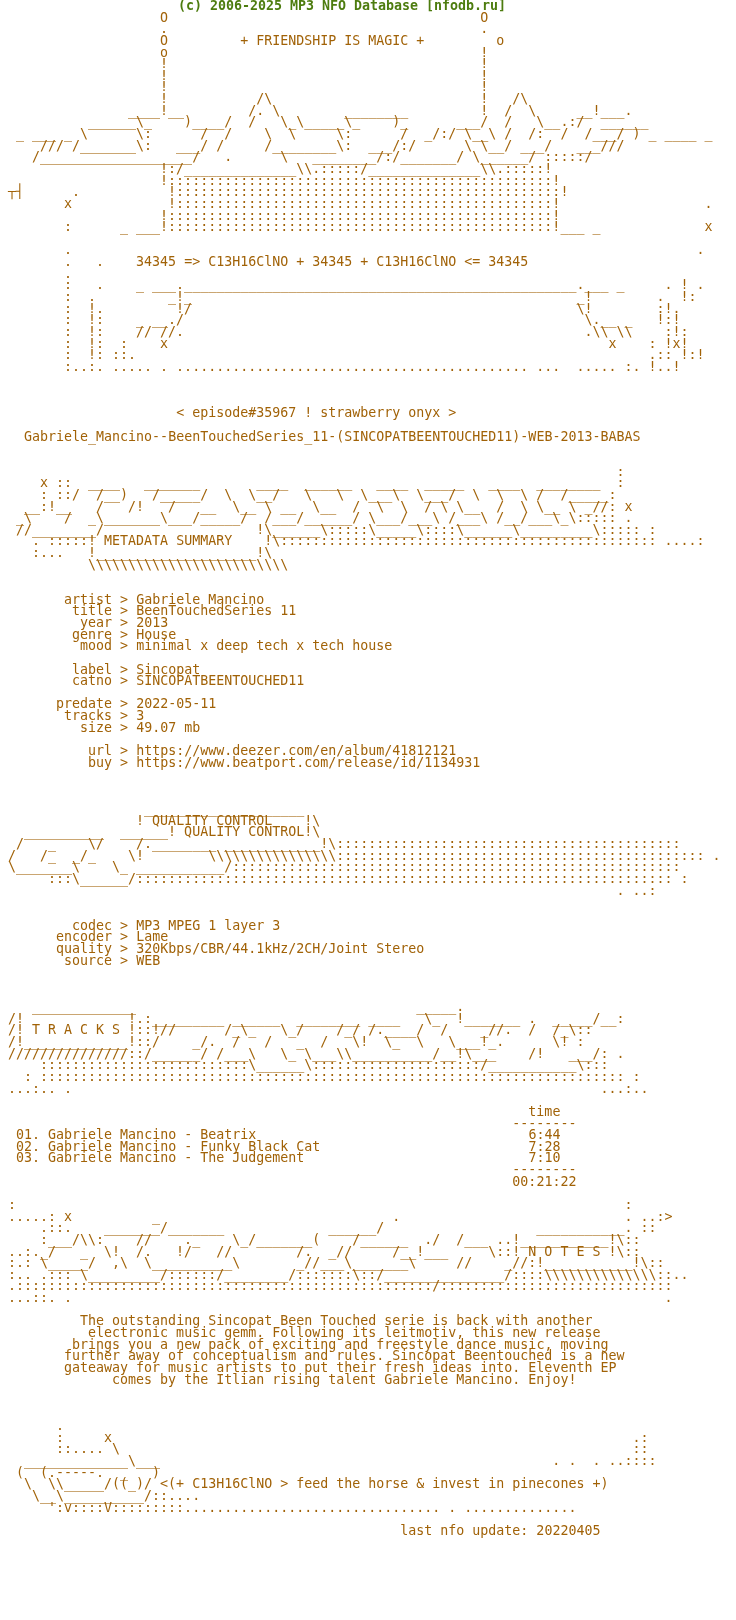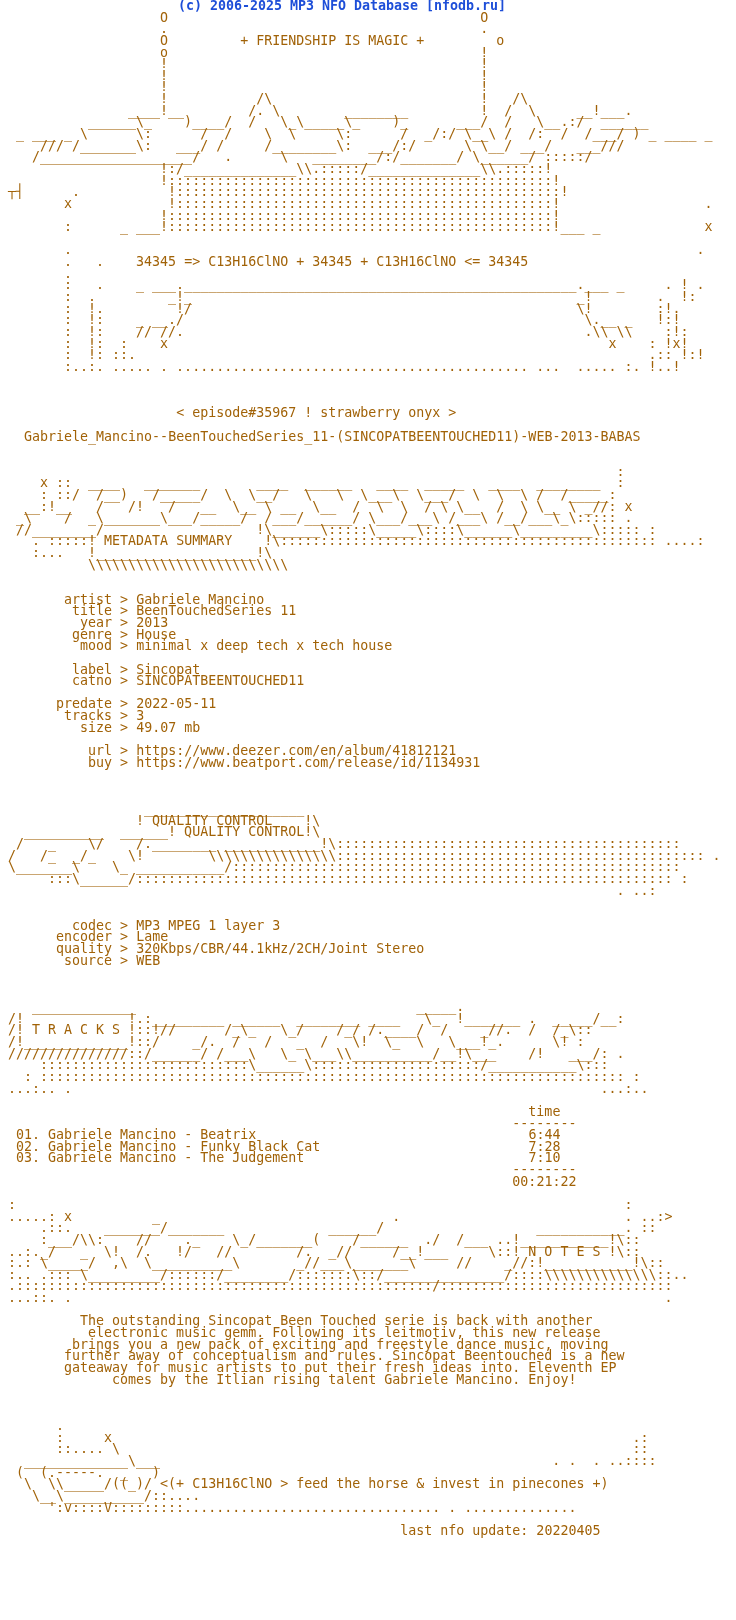--- a/index.html
+++ b/index.html
@@ -5,21 +5,21 @@
   html, body { margin: 0; padding: 0; background: #ffffff; }
   body { width: 736px; height: 1620px; overflow: hidden; position: relative; }
   .nfo {
     position: absolute; left: 0; top: 0;
     font-family: "DejaVu Sans Mono", "Liberation Mono", monospace;
     font-size: 13.3px; line-height: 11.65px; letter-spacing: 0;
     color: #a16207; white-space: pre; margin: 0;
   }
   .copy { position: absolute; top: 0; left: 0; width: 684px; text-align: center;
     font-family: "DejaVu Sans Mono", monospace; font-size: 13.3px; line-height: 12px;
-    color: #1d4ed8; font-weight: bold; white-space: pre; }
+    color: #4d7c0f; font-weight: bold; white-space: pre; }
   .line { display: block; height: 11.65px; }
 </style>
 </head>
 <body>
 
 <div class="copy">(c) 2006-2025 MP3 NFO Database [nfodb.ru]</div>
 
 <pre class="nfo"><span class="line"> </span><span class="line">                    O                                       O</span><span class="line">                    .                                       .</span><span class="line">                    O         <span>+ FRIENDSHIP IS MAGIC +</span>         o</span><span class="line">                    o                                       !</span><span class="line">                    !                                       !</span><span class="line">                    !                                       !</span><span class="line">                    !                                       !</span><span class="line">                    !           /\                          !   /\</span><span class="line">                ____!__        /. \        ________         !  /  \     __!___.</span><span class="line">           ______\_    )____/  /   \_\_____\_    )_      ___/  /   \__.:/  ______</span><span class="line">  _ ___ _ \      \:      /  /    \  \     \:      /  _/:/ \__\ /  /:  /  /___/ ) _ ____ _</span><span class="line">     /// /_______\:   ___/ /     /________\:  ___/:/      \ \__/ ___/   ___///</span><span class="line">    /___________________/   .      \   ________/:/_______/ \______/ :::::/</span><span class="line">                    !:/______________\\.:::::/______________\\.:::::!</span><span class="line">                    !::::::::::::::::::::::::::::::::::::::::::::::::!</span><span class="line"> ┬┤      .           !::::::::::::::::::::::::::::::::::::::::::::::::!</span><span class="line">        x            !:::::::::::::::::::::::::::::::::::::::::::::::!                  .</span><span class="line">                    !::::::::::::::::::::::::::::::::::::::::::::::::!</span><span class="line">        :      _ ___!::::::::::::::::::::::::::::::::::::::::::::::::!___ _             x</span><span class="line"> </span><span class="line">        .                                                                              .</span><span class="line">        .   .    <span>34345 =&gt; C13H16ClNO + 34345 + C13H16ClNO &lt;= 34345</span></span><span class="line">        .</span><span class="line">        :   .    _ ___._________________________________________________.___ _     . ! .</span><span class="line">        :  .         _!_                                                _!        .  !:</span><span class="line">        :  !.         !/                                                \!        :!.</span><span class="line">        :  !:    _ __./                                                  \.__ _   !:!</span><span class="line">        :  !:    // //.                                                  .\\ \\    :!:</span><span class="line">        :  !:  :    x                                                       x    : !x!</span><span class="line">        :  !: ::.                                                                .:: !:!</span><span class="line">        :..:. ..... . ............................................ ...  ..... :. !..!</span><span class="line"> </span><span class="line"> </span><span class="line"> </span><span class="line">                      <span>&lt; episode#35967 ! strawberry onyx &gt;</span></span><span class="line"> </span><span class="line">   <span>Gabriele_Mancino--BeenTouchedSeries_11-(SINCOPATBEENTOUCHED11)-WEB-2013-BABAS</span></span><span class="line"> </span><span class="line"> </span><span class="line">                                                                             :</span><span class="line">     x ::  ____   _______       ____  ______   ____  _____   ____  ________  :</span><span class="line">     : ::/  /__)   /_____/  \  \__/   \   \  \___\  \___/  \  \  \ /  /_____:</span><span class="line">   __:!__   /   /!   /   __  \__ \ __  \__  /  \  \  / \ \__  /  \ \__ \ _//: x</span><span class="line">  _\    /  _\_______\___/_____/  /___/______/ \___/___\ /___\ /__/___\_\::::: .</span><span class="line">  //________/                   !\______\:::::\_____\::::\______\_________\::::: :</span><span class="line">    . :::::! <span>METADATA SUMMARY</span>    !\::::::::::::::::::::::::::::::::::::::::::::::: ....:</span><span class="line">    :...   !____________________!\</span><span class="line">           \\\\\\\\\\\\\\\\\\\\\\\\\</span><span class="line"> </span><span class="line"> </span><span><span class="line">        <span class="kv"><span>artist</span> &gt; <span>Gabriele Mancino</span></span></span><span class="line">         <span>title</span> &gt; <span>BeenTouchedSeries 11</span></span><span class="line">          <span>year</span> &gt; <span>2013</span></span><span class="line">         <span>genre</span> &gt; <span>House</span></span><span class="line">          <span>mood</span> &gt; <span>minimal x deep tech x tech house</span></span><span class="line"> </span><span class="line">         <span>label</span> &gt; <span>Sincopat</span></span><span class="line">         <span>catno</span> &gt; <span>SINCOPATBEENTOUCHED11</span></span><span class="line"> </span><span class="line">       <span>predate</span> &gt; <span>2022-05-11</span></span><span class="line">        <span>tracks</span> &gt; <span>3</span></span><span class="line">          <span>size</span> &gt; <span>49.07 mb</span></span><span class="line"> </span><span class="line">           <span>url</span> &gt; <span>https://www.deezer.com/en/album/41812121</span></span><span class="line">           <span>buy</span> &gt; <span>https://www.beatport.com/release/id/1134931</span></span></span><span class="line"> </span><span class="line"> </span><span class="line"> </span><span class="line">                  ____________________</span><span class="line">                 ! <span>QUALITY CONTROL</span>    !\</span><span class="line">   __________  ______! QUALITY CONTROL!\</span><span class="line">  /   _    \/    /.________ ____________!\:::::::::::::::::::::::::::::::::::::::::::</span><span class="line"> /   /_  _/_    \!        \\\\\\\\\\\\\\\\:::::::::::::::::::::::::::::::::::::::::::::: .</span><span class="line"> \_______\    \_ ___________/::::::::::::::::::::::::::::::::::::::::::::::::::::::::</span><span class="line">      :::\______/::::::::::::::::::::::::::::::::::::::::::::::::::::::::::::::::::: :</span><span class="line">                                                                             . ..:</span><span class="line"> </span><span class="line"> </span><span><span class="line">         <span>codec</span> &gt; <span>MP3 MPEG 1 layer 3</span></span><span class="line">       <span>encoder</span> &gt; <span>Lame</span></span><span class="line">       <span>quality</span> &gt; <span>320Kbps/CBR/44.1kHz/2CH/Joint Stereo</span></span><span class="line">        <span>source</span> &gt; <span>WEB</span></span></span><span class="line"> </span><span class="line"> </span><span class="line"> </span><span class="line">    _____________                                   _____.</span><span class="line"> /!             !.:_________ ______  ________ ____   \_  !_______ .  _____/__:</span><span class="line"> /! <span>T R A C K S</span> !::!//      /_\_   \_/    /_/ /.____/  /    _//.  /  /_\::</span><span class="line"> /!_____________!::/    _/.  /   /   _  /   \!  \_  \   \___!_.      \! :</span><span class="line"> ///////////////::/______/ /___\   \_ \___\\__________/__!\___    /!   ___/: .</span><span class="line">     ::::::::::::::::::::::::::\______\:::::::::::::::::::::/___________\:::</span><span class="line">   : ::::::::::::::::::::::::::::::::::::::::::::::::::::::::::::::::::::::::: :</span><span class="line"> ...:.. .                                                                  ...:..</span><span class="line"> </span><span class="line">                                                                  <span>time</span></span><span class="line">                                                                --------</span><span><span class="line">  <span>01.</span> <span>Gabriele Mancino - Beatrix</span>                                  <span>6:44</span></span><span class="line">  <span>02.</span> <span>Gabriele Mancino - Funky Black Cat</span>                          <span>7:28</span></span><span class="line">  <span>03.</span> <span>Gabriele Mancino - The Judgement</span>                            <span>7:10</span></span></span><span class="line">                                                                --------</span><span class="line">                                                                <span>00:21:22</span></span><span class="line"> </span><span class="line"> :                                                                            :</span><span class="line"> .....: x          _                             .                            . ..:&gt;</span><span class="line">     .::.    _______/_______             ______/                   ___________. ::</span><span class="line">     :___/\\:    //    ._    \_/_______(    /______  ./  /___ ..!___________!\::</span><span class="line"> ..:._/   _  \!  /.   !/   //        /.  _//     /__!___     \::! <span>N O T E S</span> !\::</span><span class="line"> :.: \_____/  ,\  \__________\       _//___\_______\     //    _//:!___________!\::</span><span class="line"> :.. .::: \_________/::::::/________/:::::::\::/_______________/::::\\\\\\\\\\\\\\::..</span><span class="line"> .::::::::::::::::::::::::::::::::::::::::::::::::::::/:::::::::::::::::::::::::::::</span><span class="line"> ...::. .                                                                          .</span><span class="line"> </span><span><span class="line">          <span>The outstanding Sincopat Been Touched serie is back with another</span></span><span class="line">           <span>electronic music gemm. Following its leitmotiv, this new release</span></span><span class="line">         <span>brings you a new pack of exciting and freestyle dance music, moving</span></span><span class="line">        <span>further away of conceptualism and rules. Sincopat Beentouched is a new</span></span><span class="line">        <span>gateaway for music artists to put their fresh ideas into. Eleventh EP</span></span><span class="line">              <span>comes by the Itlian rising talent Gabriele Mancino. Enjoy!</span></span></span><span class="line"> </span><span class="line"> </span><span class="line"> </span><span class="line">       .</span><span class="line">       :     x                                                                 .:</span><span class="line">       ::.... \                                                                ::</span><span class="line">   _____________\___                                                 . .  . ..::::</span><span class="line">  (  (.-----.  _   )</span><span class="line">   \  \\_____/((_)/ <span>&lt;(+ C13H16ClNO &gt; feed the horse &amp; invest in pinecones +)</span></span><span class="line">    \__\__________/::....</span><span class="line">      ':v::::V:::::::::................................ . ..............</span><span class="line"> </span><span class="line">                                                  <span>last nfo update: 20220405</span></span></pre>
 
 </body></html>

